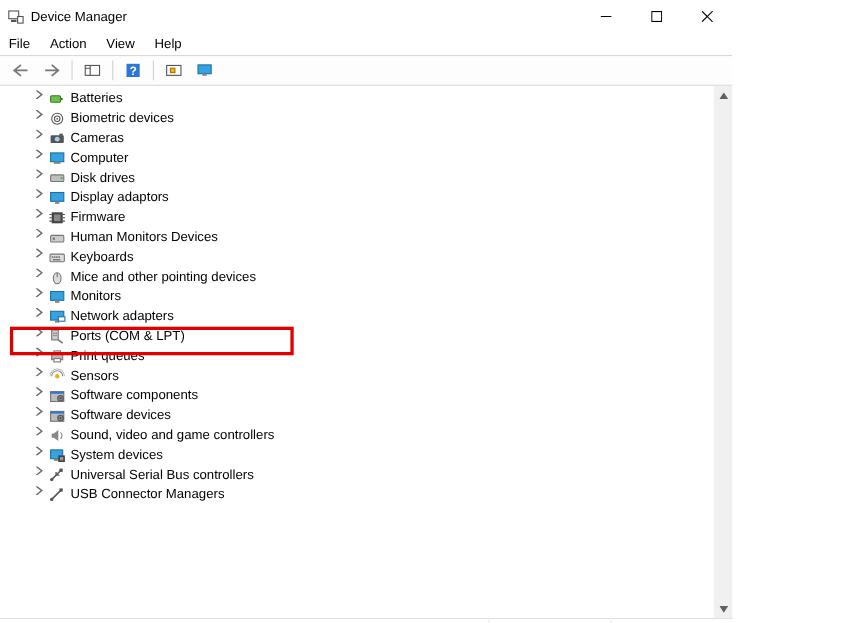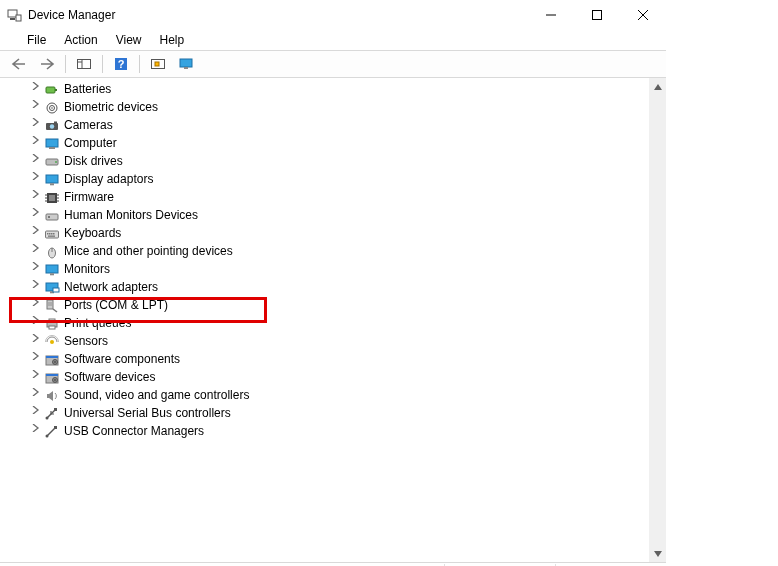--- a/index.html
+++ b/index.html
@@ -2,21 +2,21 @@
 <html><head>
 <meta charset="utf-8">
 <style>
   html,body{margin:0;padding:0;font-family:"Segoe UI",Tahoma,sans-serif;font-size:12px;color:#000;background:#fff}
   .window{width:666px;height:566px;box-sizing:border-box;position:relative;background:#fff;overflow:hidden}
   .titlebar{height:30px;display:flex;align-items:center;padding:0 0 0 6px}
   .titlebar .app-icon{width:16px;height:16px;display:flex;align-items:center;justify-content:center;margin-right:6px}
   .titlebar .title{flex:1;font-size:12px}
   .win-controls{display:flex;height:30px}
   .win-btn{width:46px;display:flex;align-items:center;justify-content:center;cursor:default}
-  .menubar{height:20px;display:flex;align-items:center;padding:0 19px;gap:2px}
+  .menubar{height:20px;display:flex;align-items:center;padding:0 0;gap:2px}
   .menubar .menu-item{padding:2px 8px;font-size:12px;cursor:default}
   .toolbar{height:26px;border-top:1px solid #d9d9d9;border-bottom:1px solid #d9d9d9;display:flex;align-items:center;padding:0 6px;gap:2px;background:#fdfdfd}
   .tool-btn{width:24px;height:22px;border:1px solid transparent;display:flex;align-items:center;justify-content:center;cursor:default}
   .tool-sep{width:1px;height:18px;background:#d0d0d0;margin:0 3px}
   .content{height:484px;display:flex;border-bottom:1px solid #d9d9d9}
   .tree{flex:1;overflow:hidden;padding:4px 0 0 0}
   .row{display:flex;align-items:flex-start;height:18px;padding-left:30px;white-space:nowrap;cursor:default}
   .row .chev{width:12px;color:#6a6a6a;font-size:10px;display:flex;justify-content:center}
   .row .ico{width:16px;height:16px;margin:0 4px 0 2px;display:flex;align-items:center;justify-content:center}
   .row .lbl{font-size:12px}
@@ -387,20 +387,36 @@
           <span class="lbl">Sound, video and game controllers</span>
         </div>
         <div class="row">
           <span class="chev">
             <svg width="8" height="8">
               <path d="M1 0 L6 4 L1 8" fill="none" stroke="#6a6a6a" stroke-width="1.3"></path>
             </svg>
           </span>
           <span class="ico">
             <svg width="16" height="16" viewBox="0 0 16 16">
+              <rect x="2" y="3" width="11" height="8" fill="#35a3e0" stroke="#1d6fa5"></rect>
+              <rect x="5" y="11" width="5" height="2" fill="#888"></rect>
+              <rect x="9" y="8" width="6" height="6" fill="#444"></rect>
+              <rect x="10.5" y="9.5" width="3" height="3" fill="#999"></rect>
+            </svg>
+          </span>
+          <span class="lbl">System devices</span>
+        </div>
+        <div class="row">
+          <span class="chev">
+            <svg width="8" height="8">
+              <path d="M1 0 L6 4 L1 8" fill="none" stroke="#6a6a6a" stroke-width="1.3"></path>
+            </svg>
+          </span>
+          <span class="ico">
+            <svg width="16" height="16" viewBox="0 0 16 16">
               <circle cx="3" cy="12" r="1.5" fill="#555"></circle>
               <path d="M3 12 L11 4" stroke="#555" stroke-width="1.4"></path>
               <path d="M7 8 L10 8 M7 8 L7 5" stroke="#555" stroke-width="1.2"></path>
               <rect x="10" y="2" width="3" height="3" fill="#555"></rect>
             </svg>
           </span>
           <span class="lbl">Universal Serial Bus controllers</span>
         </div>
         <div class="row">
           <span class="chev">

